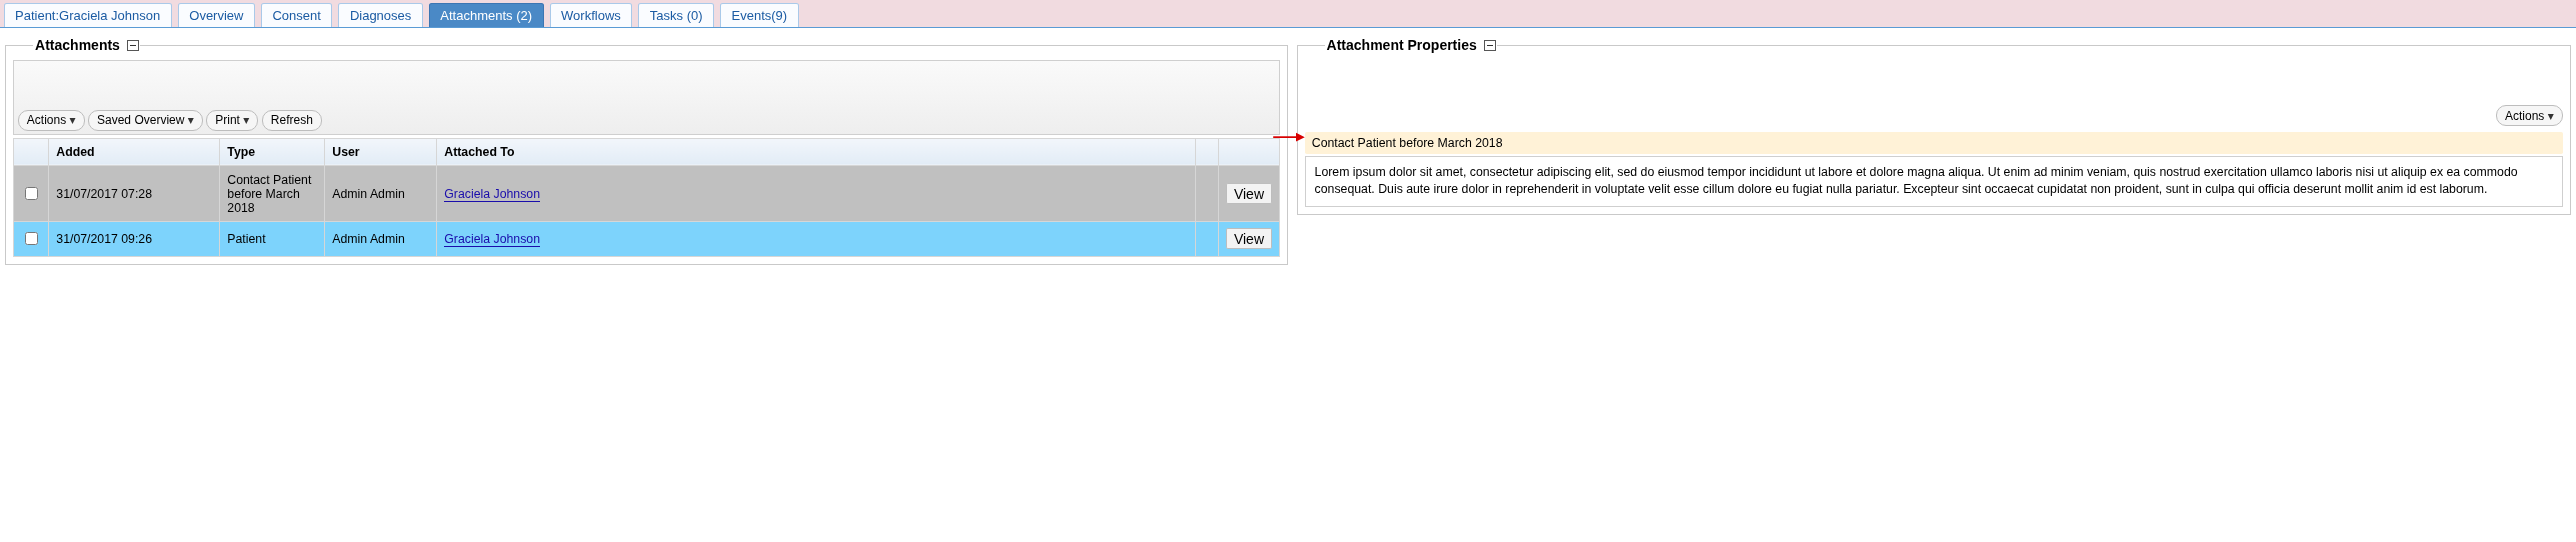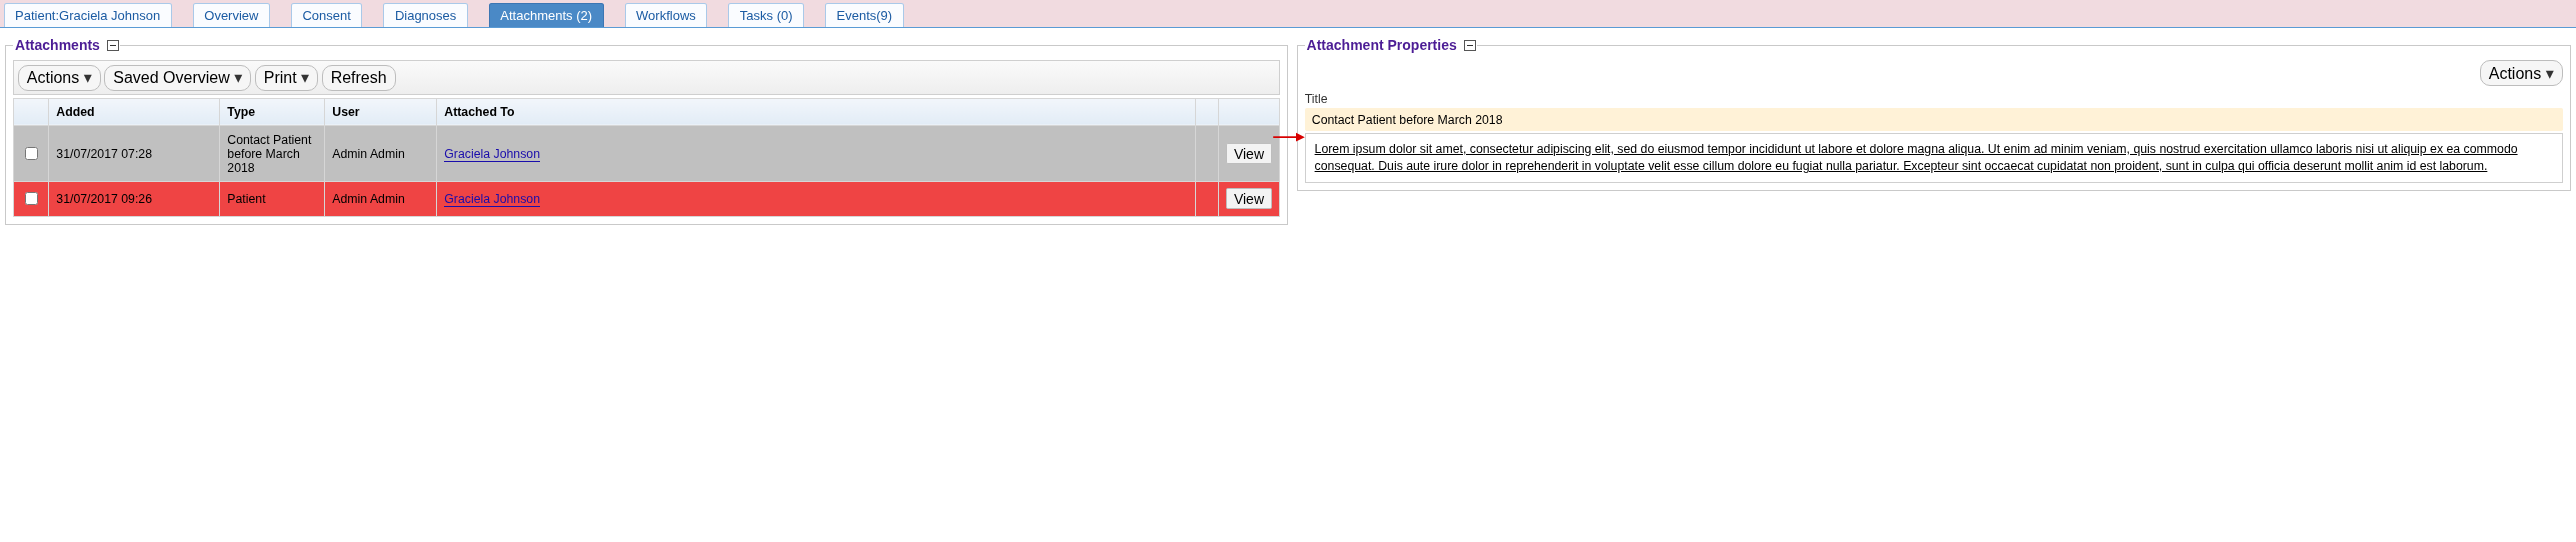--- a/index.html
+++ b/index.html
@@ -8,21 +8,21 @@
     font-family: Arial, Helvetica, sans-serif;
     font-size: 12.3px;
     background: #fff;
     color: #000;
   }
   .tabbar {
     background: #f1dbe0;
     border-bottom: 1.8px solid #5a9bd5;
     padding: 2.6px 3.5px 0 3.5px;
     display: flex;
-    gap: 21px;
+    gap: 6px;
   }
   .tab {
     border: 0.9px solid #a9c9e9;
     border-bottom: none;
     background: #fafcff;
     color: #1b5ba3;
     padding: 4.4px 10.5px;
     border-radius: 2.6px 2.6px 0 0;
     font-size: 13px;
     cursor: pointer;
@@ -40,23 +40,24 @@
   .left { flex: 0 0 50%; }
   .right { flex: 1; }
   fieldset.panel {
     border: 0.9px solid #c9c9c9;
     padding: 7px;
     margin: 0;
     position: relative;
   }
   fieldset.panel > legend {
     padding: 0 1.8px;
-    color: #4c1d95;
+    color: #000000;
     font-weight: bold;
     font-size: 14px;
+    margin-left: 20px;
   }
   .legend-collapse {
     display: inline-block;
     width: 11.4px;
     height: 11.4px;
     border: 0.9px solid #555;
     background: #fff;
     margin-left: 3.5px;
     position: relative;
     top: 0.9px;
@@ -73,23 +74,24 @@
     border: 0.9px solid #cfcfcf;
     padding: 3.5px;
     display: flex;
     gap: 3.5px;
     margin-bottom: 2.6px;
   }
   .btn {
     background: #f6f6f6;
     border: 0.9px solid #bdbdbd;
     padding: 2.6px 8px;
-    font-size: 16px;
+    font-size: 12px;
     cursor: pointer;
     border-radius: 10px;
+    margin-top: 45px;
   }
   .btn.caret::after {
     content: " \25BE";
     color: #333;
   }
   .right-actions {
     display: flex;
     justify-content: flex-end;
     margin-bottom: 5.3px;
   }
@@ -105,21 +107,21 @@
     vertical-align: middle;
   }
   table.grid thead th {
     background: linear-gradient(#f2f6fb,#e2ecf6);
     font-weight: bold;
     margin-left: 32px;
   }
   table.grid tr.selected td {
     background: #c0c0c0;
   }
-  table.grid tr.alt td { background: #ef4444; }
+  table.grid tr.alt td { background: #7dd3fc; }
   .col-chk { width: 23px; text-align: center; }
   .col-added { width: 171px; }
   .col-type { width: 105px; }
   .col-user { width: 112px; }
   .col-empty1 { width: 23px; }
   .col-action { width: 48px; text-align: center; }
   a.link { color: #1a0dab; border-bottom: 0.9px solid #1a0dab; text-decoration: none; }
   .viewbtn {
     background: #f3f3f3;
     border: 0.9px solid #bdbdbd;
@@ -144,21 +146,20 @@
   .prop-value-box {
     background: #fff2d7;
     padding: 4.4px 7px;
     border-radius: 1.8px;
   }
   .content-box {
     border: 0.9px solid #cfcfcf;
     padding: 7px 8.8px;
     line-height: 1.4;
     margin-top: 1.8px;
-    text-decoration: underline;
   }
   .right fieldset.panel { position: relative; }
 </style>
 </head>
 <body>
 
 <div class="tabbar">
   <div class="tab">Patient:Graciela Johnson</div>
   <div class="tab">Overview</div>
   <div class="tab">Consent</div>
@@ -230,20 +231,19 @@
       </div>
       <legend>
         <span>Attachment Properties</span>
         <span class="legend-collapse"></span>
       </legend>
 
       <div class="right-actions">
         <button class="btn caret">Actions</button>
       </div>
 
-      <div class="prop-label">Title</div>
       <div class="prop-value-box">Contact Patient before March 2018</div>
 
       <div class="content-box">Lorem ipsum dolor sit amet, consectetur adipiscing elit, sed do eiusmod tempor incididunt ut labore et dolore magna aliqua. Ut enim ad minim veniam, quis nostrud exercitation ullamco laboris nisi ut aliquip ex ea commodo consequat. Duis aute irure dolor in reprehenderit in voluptate velit esse cillum dolore eu fugiat nulla pariatur. Excepteur sint occaecat cupidatat non proident, sunt in culpa qui officia deserunt mollit anim id est laborum.</div>
     </fieldset>
   </div>
 </div>
 
 
 </body></html>

